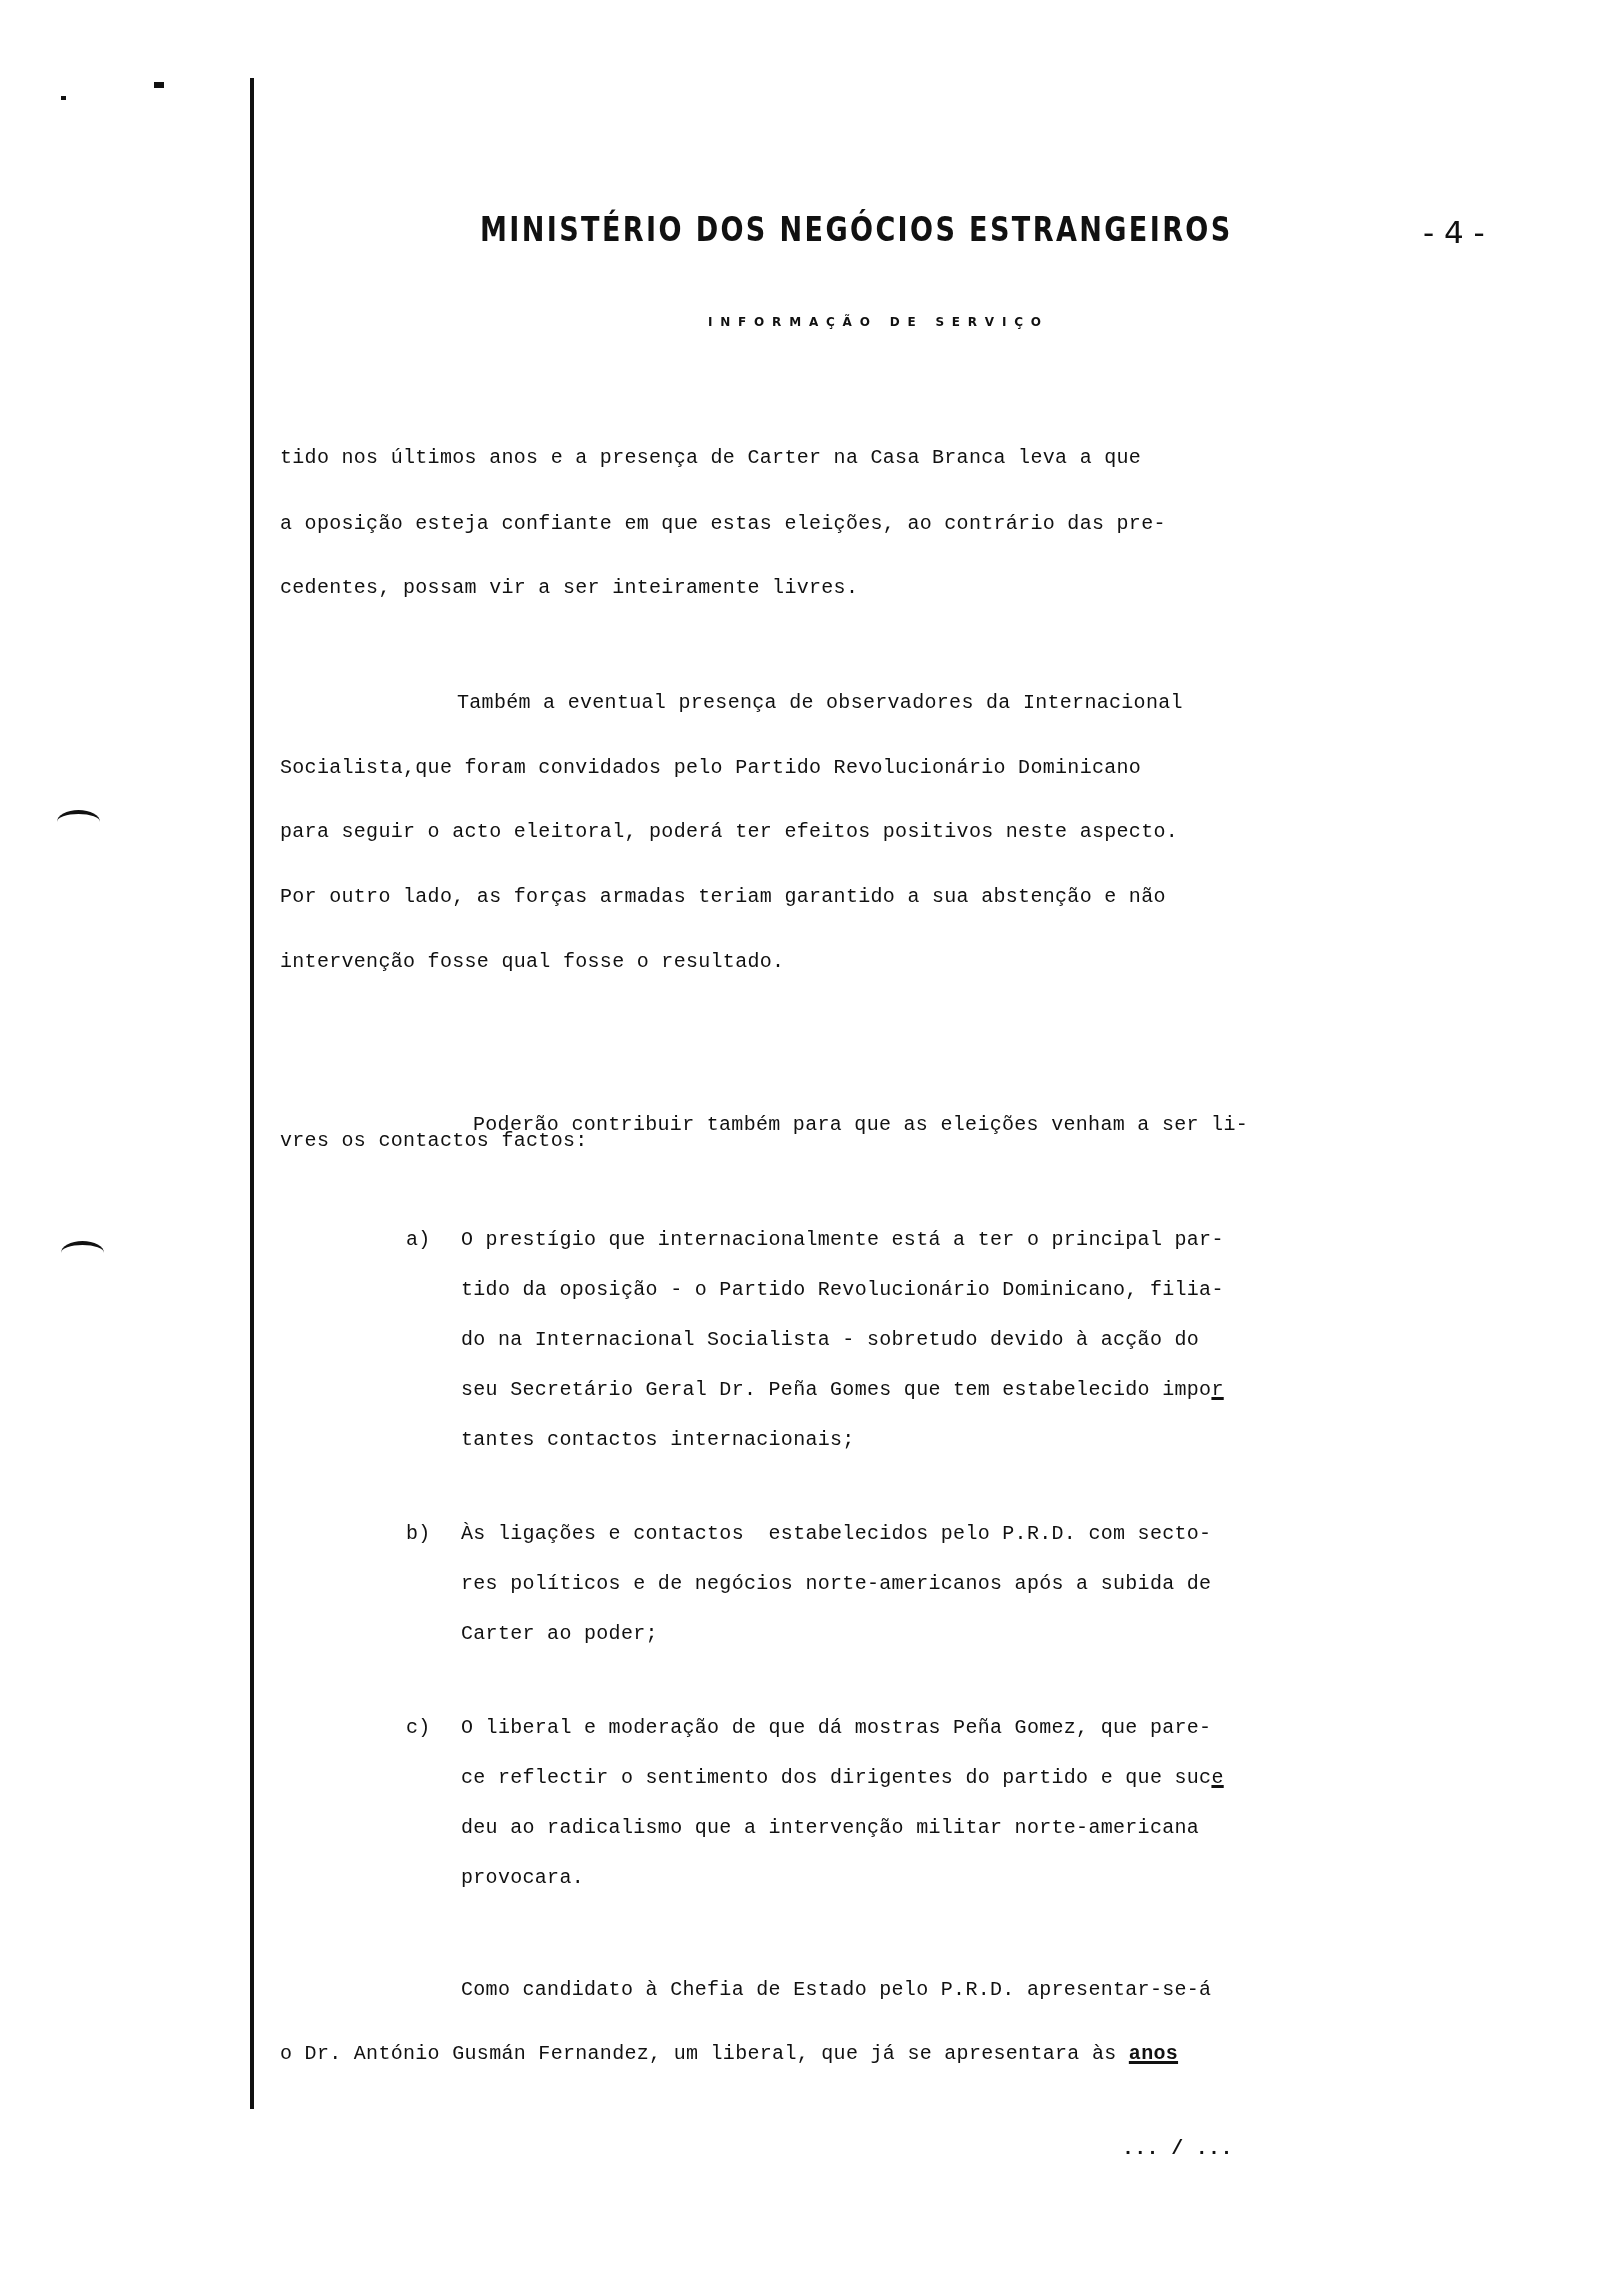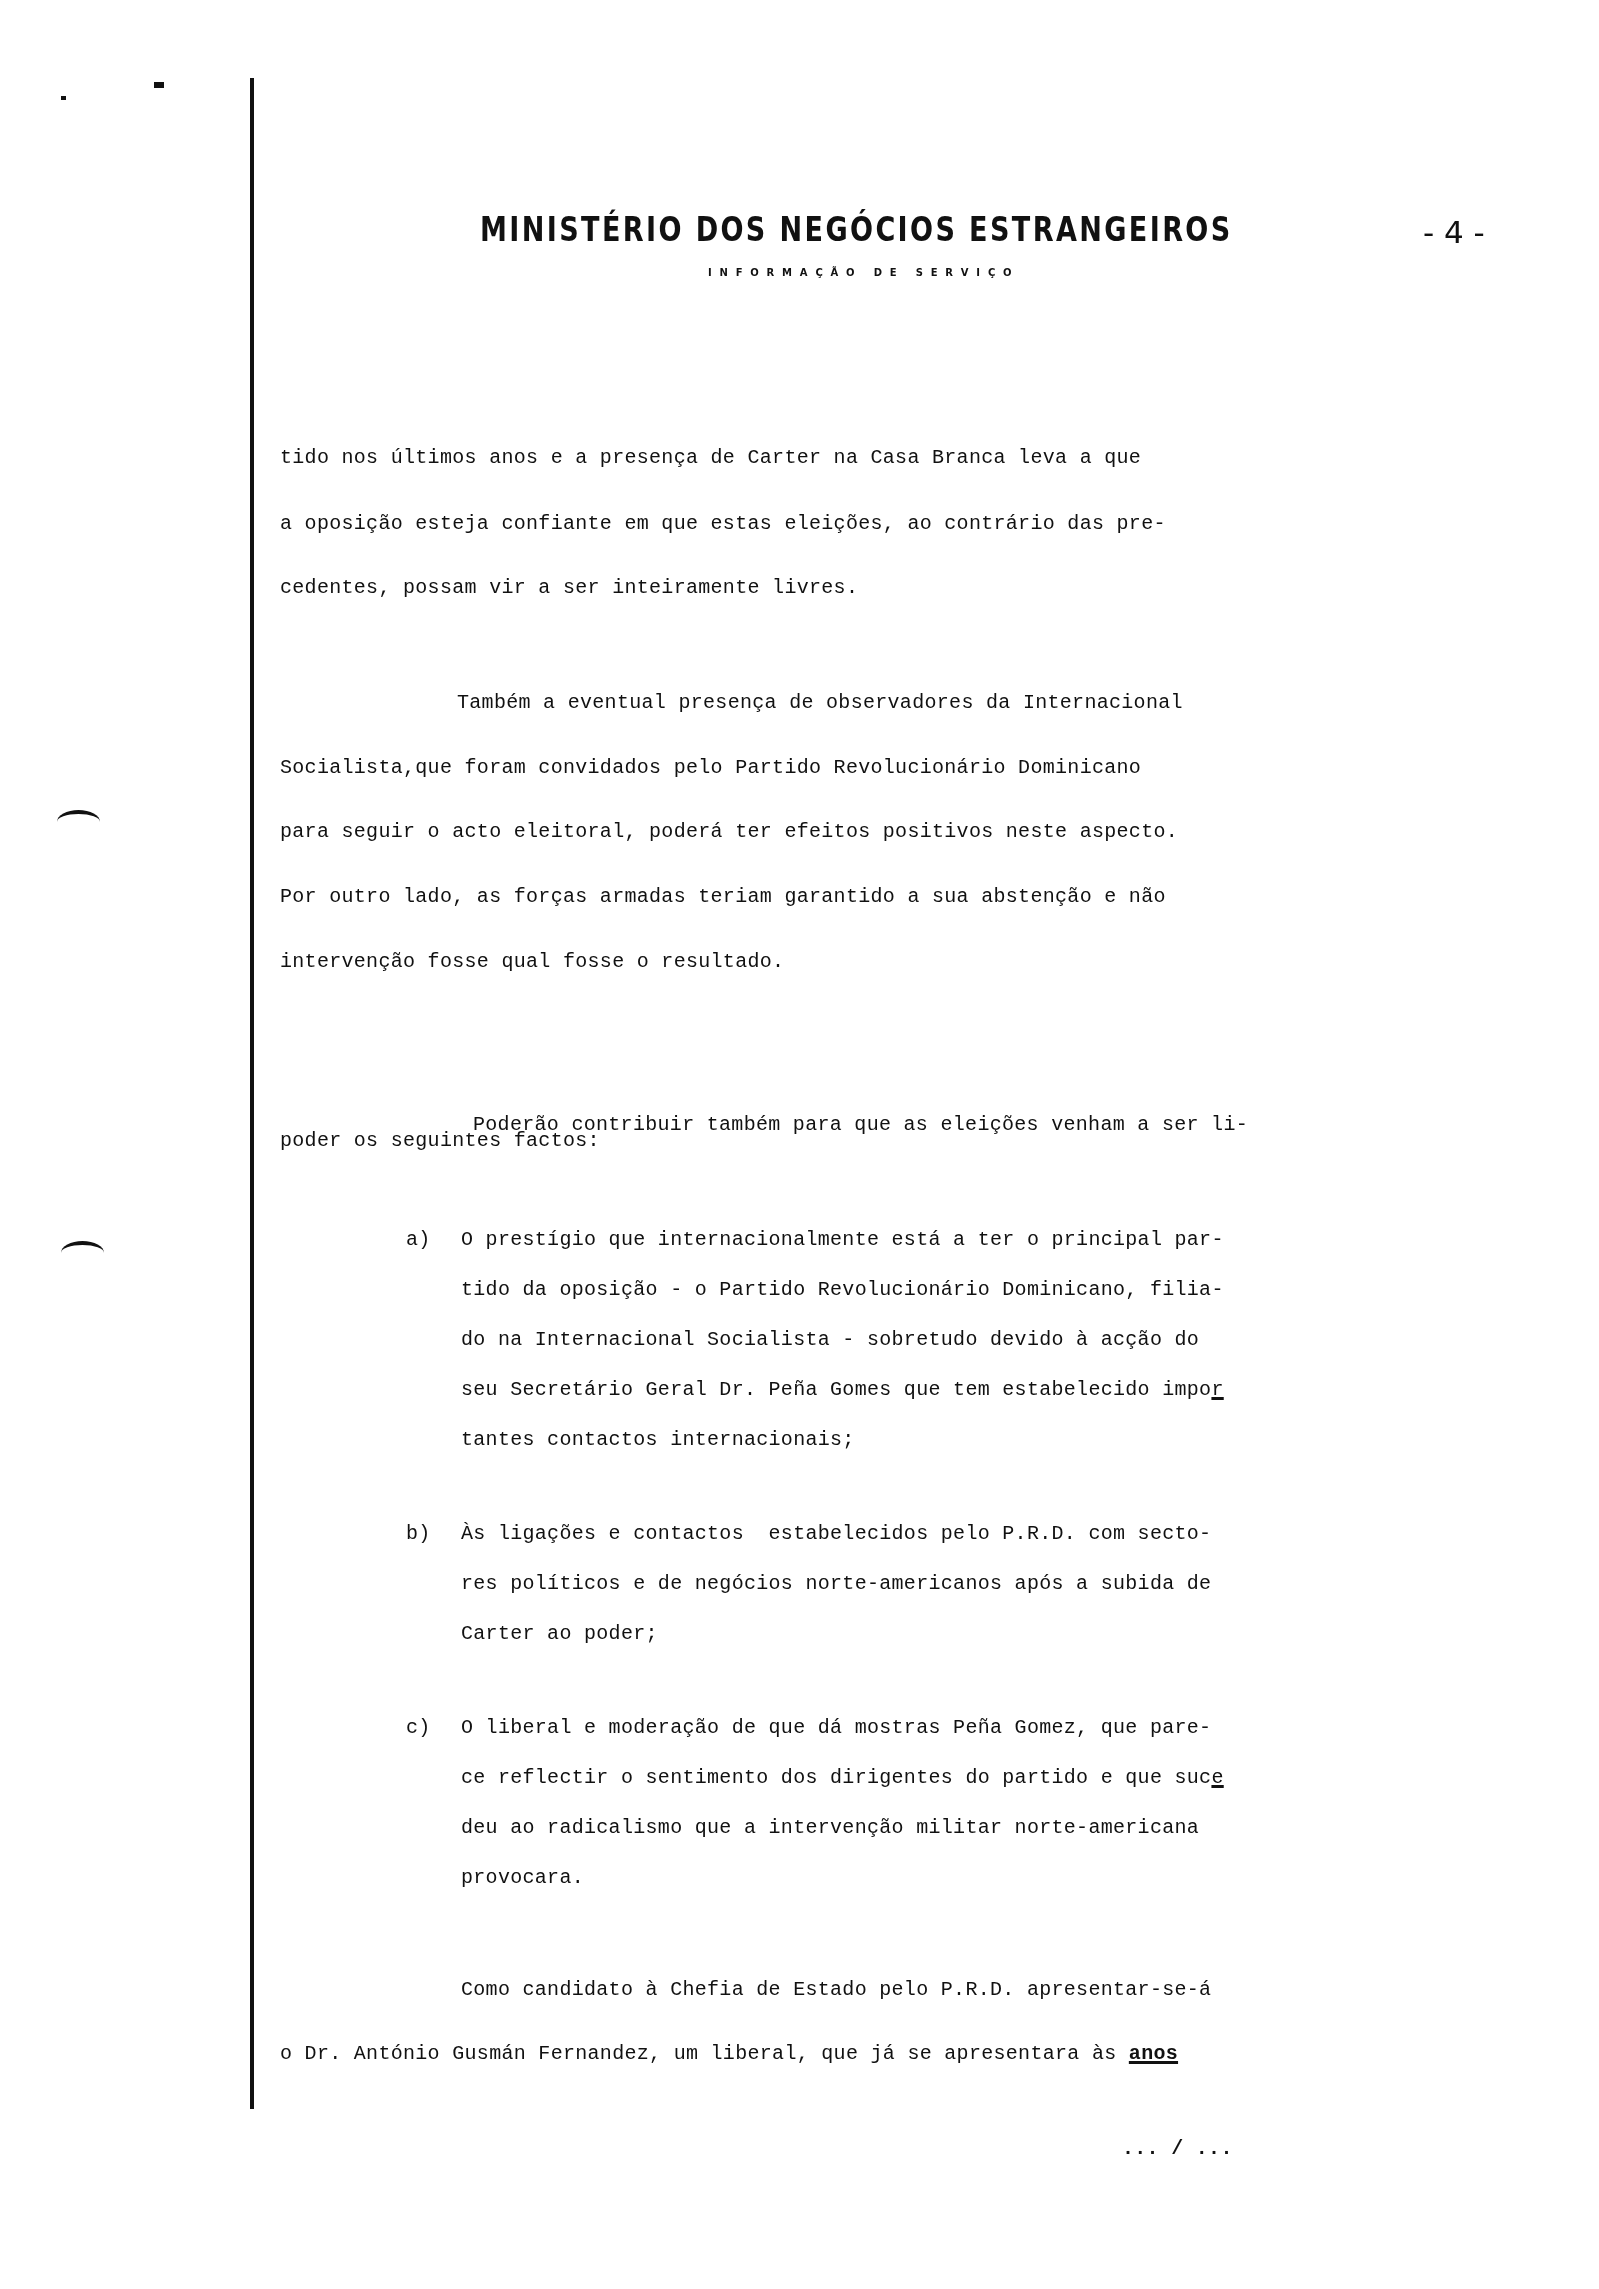--- a/index.html
+++ b/index.html
@@ -1,19 +1,19 @@
 <!DOCTYPE html>
 <html><head>
 <meta charset="utf-8">
 <style>
   html,body{margin:0;padding:0;background:#fff;}
   body{width:1600px;height:2290px;position:relative;overflow:hidden;color:#111;}
   .abs{position:absolute;white-space:pre;}
   .hdr{font-family:"DejaVu Sans",sans-serif;font-weight:bold;font-size:33px;letter-spacing:2.9px;transform:scaleX(0.82);transform-origin:left top;}
-  .sub{font-family:"DejaVu Sans",sans-serif;font-weight:bold;font-size:10px;letter-spacing:7.8px;}
+  .sub{font-family:"DejaVu Sans",sans-serif;font-weight:bold;font-size:12px;letter-spacing:7.8px;margin-top:48px;}
   .pg{font-family:"DejaVu Sans",sans-serif;font-size:31px;}
   .tx{font-family:"Liberation Mono",monospace;font-size:20px;letter-spacing:0.3px;}
   .vline{position:absolute;left:250px;top:78px;width:3.9px;height:2031px;background:#111;}
   .hole{position:absolute;width:43px;height:19.6px;border-top:4.9px solid #111;border-radius:50% 50% 0 0;}
   .mark{position:absolute;background:#111;}
   .ul{text-decoration:underline;text-decoration-thickness:2.9px;}
 </style>
 </head>
 <body>
 
@@ -36,21 +36,21 @@
 <div>
   <div class="abs tx" style="left:457px;top:691px;">Também a eventual presença de observadores da Internacional</div>
   <div class="abs tx" style="left:280px;top:756px;">Socialista,que foram convidados pelo Partido Revolucionário Dominicano</div>
   <div class="abs tx" style="left:280px;top:820px;">para seguir o acto eleitoral, poderá ter efeitos positivos neste aspecto.</div>
   <div class="abs tx" style="left:280px;top:885px;">Por outro lado, as forças armadas teriam garantido a sua abstenção e não</div>
   <div class="abs tx" style="left:280px;top:950px;">intervenção fosse qual fosse o resultado.</div>
 </div>
 
 <div>
   <div class="abs tx" style="left:457px;top:1113px;margin-left:16px;">Poderão contribuir também para que as eleições venham a ser li-</div>
-  <div class="abs tx" style="left:280px;top:1129px;">poder os seguintes factos:</div>
+  <div class="abs tx" style="left:280px;top:1129px;">vres os contactos factos:</div>
 </div>
 
 <div>
   <div class="abs tx" style="left:406px;top:1228px;">a)</div>
   <div class="abs tx" style="left:461px;top:1228px;">O prestígio que internacionalmente está a ter o principal par-</div>
   <div class="abs tx" style="left:461px;top:1278px;">tido da oposição - o Partido Revolucionário Dominicano, filia-</div>
   <div class="abs tx" style="left:461px;top:1328px;">do na Internacional Socialista - sobretudo devido à acção do</div>
   <div class="abs tx" style="left:461px;top:1378px;"><span>seu Secretário Geral Dr. Peña Gomes que tem estabelecido impo</span><span class="ul">r</span></div>
   <div class="abs tx" style="left:461px;top:1428px;">tantes contactos internacionais;</div>
 </div>

